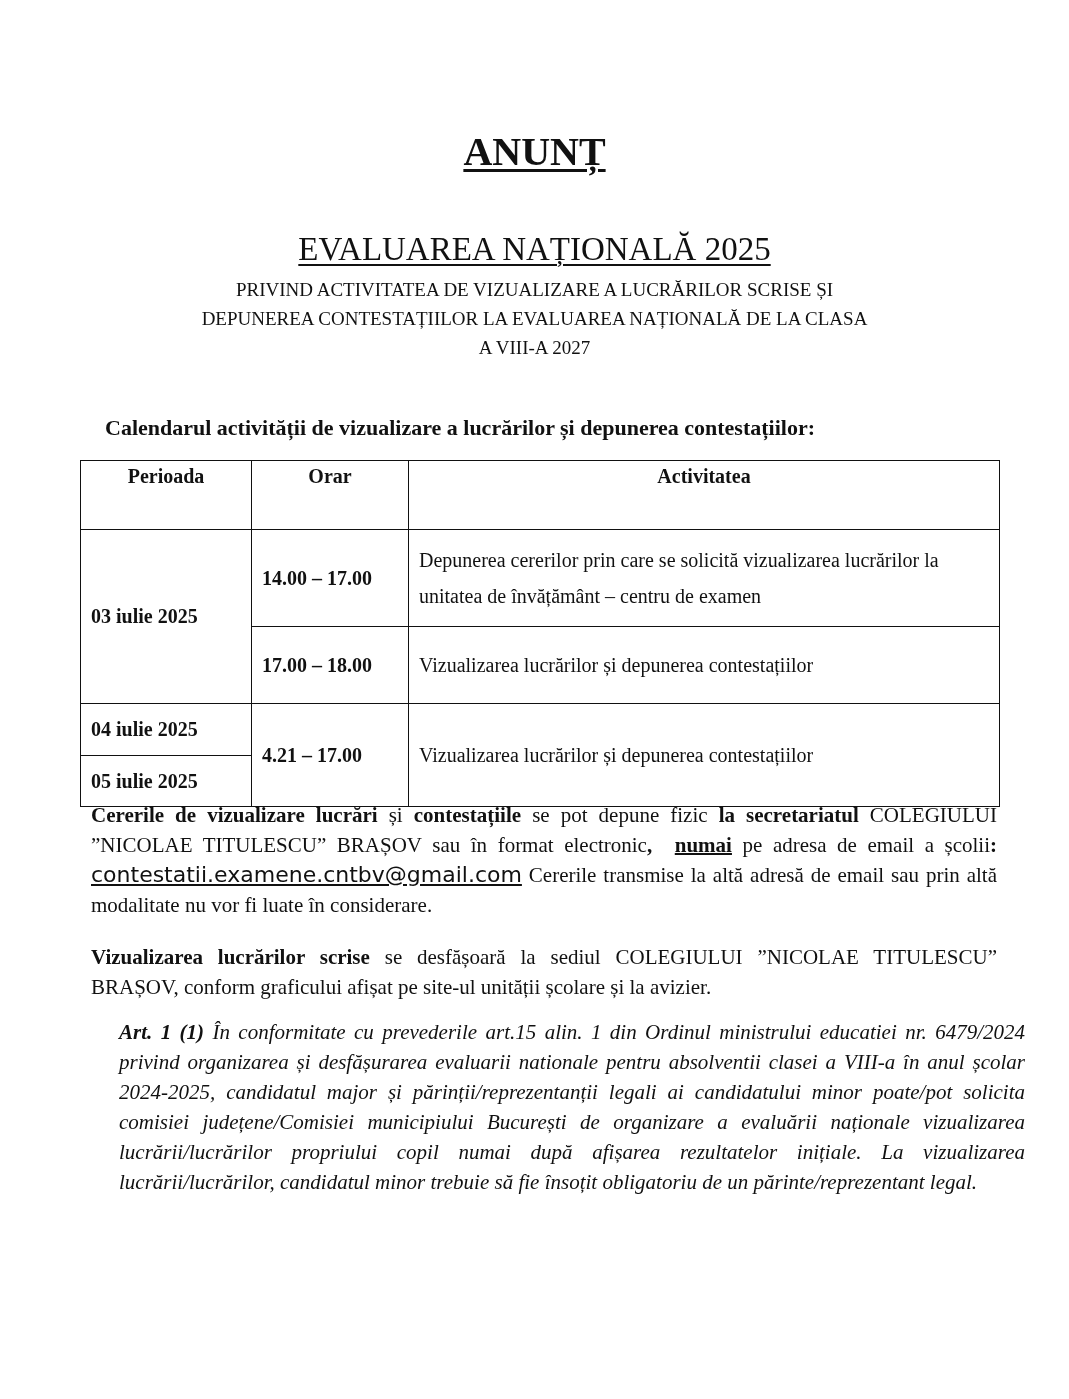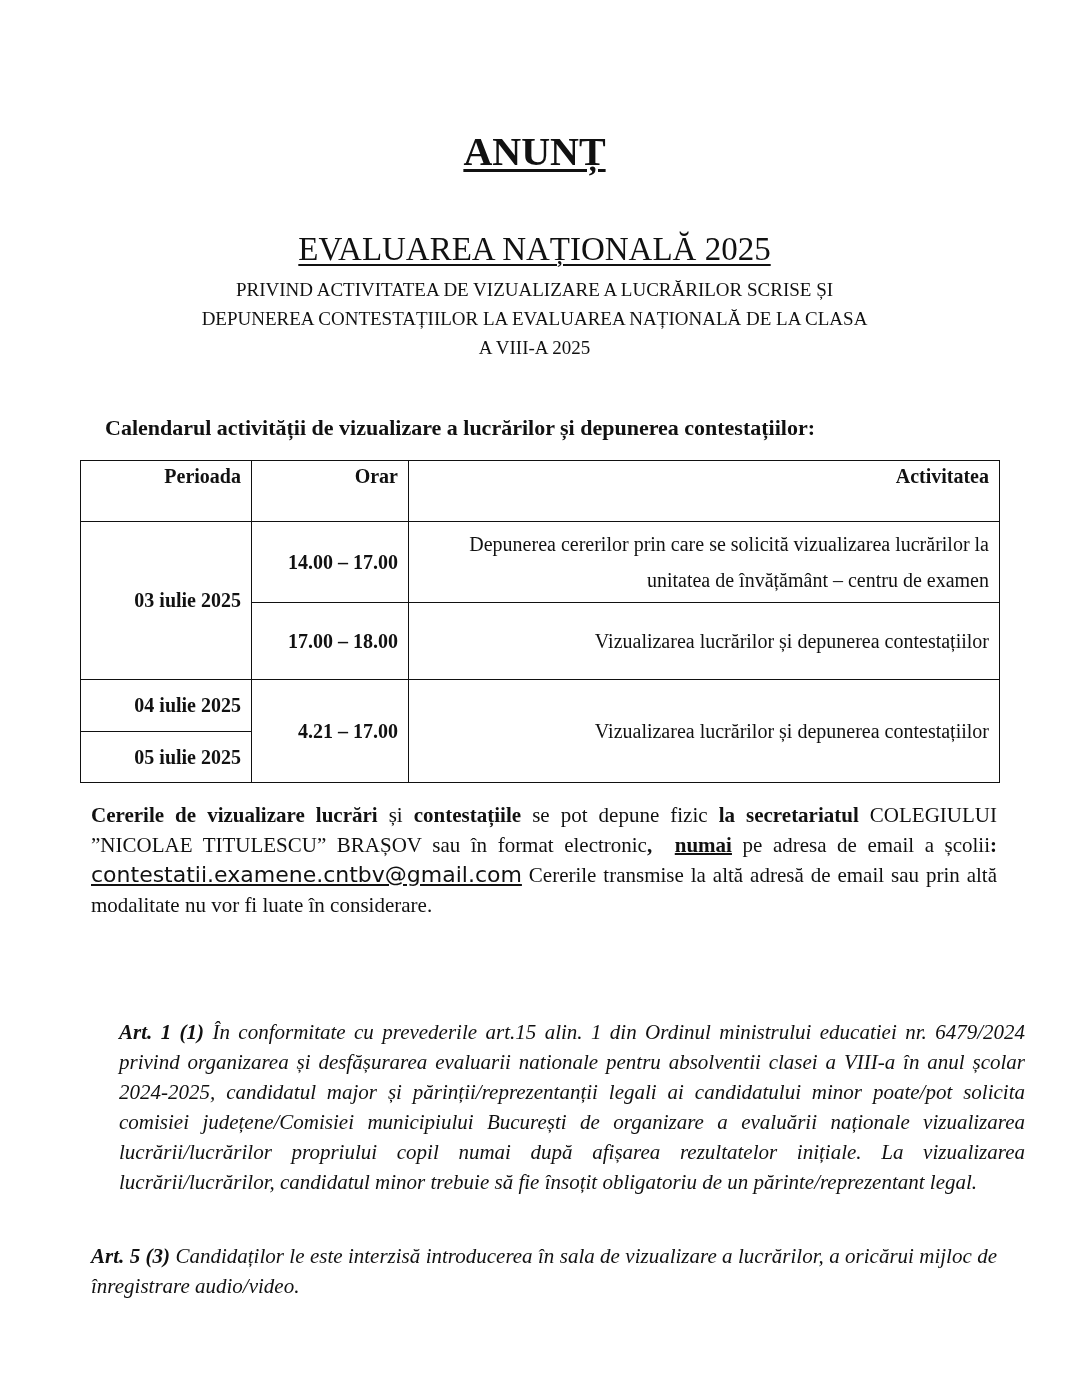--- a/index.html
+++ b/index.html
@@ -24,21 +24,21 @@
     font-size: 19px; line-height: 29px;
   }
   .cal-heading {
     position: absolute; top: 415px; left: 105px; width: 900px;
     font-size: 22px; font-weight: bold;
   }
   table.cal {
     position: absolute; top: 460px; left: 80px; width: 920px;
     border-collapse: collapse; font-size: 20px;
   }
-  table.cal td, table.cal th { border: 1.5px solid #111; padding: 4px 10px; vertical-align: middle; text-align: right; }
+  table.cal td, table.cal th { border: 1.5px solid #111; padding: 12px 10px; vertical-align: middle; }
   table.cal th { font-weight: bold; height: 52px; vertical-align: top; padding-top: 4px; }
   .col-per { width: 150px; }
   .col-orar { width: 136px; }
   .bold { font-weight: bold; }
   .para {
     position: absolute; left: 91px; width: 906px;
     font-size: 21px; line-height: 30px; text-align: justify;
   }
   .p1 { top: 800px; }
   .p2 { top: 942px; }
@@ -57,21 +57,21 @@
   </div>
 
   <div class="title-sub center">
     <br>
     <span>EVALUAREA NAȚIONALĂ 2025</span>
   </div>
 
   <div class="title-desc center">
     <div>PRIVIND ACTIVITATEA DE VIZUALIZARE A LUCRĂRILOR SCRISE  ȘI</div>
     <div>DEPUNEREA CONTESTAȚIILOR  LA EVALUAREA NAȚIONALĂ DE LA CLASA</div>
-    <div>A VIII-A 2025</div>
+    <div>A VIII-A 2027</div>
   </div>
 
   <div class="cal-heading">Calendarul activității de vizualizare a lucrărilor și depunerea contestațiilor:</div>
 
   <table class="cal">
     <tbody>
         <tr>
       <th class="col-per">Perioada</th>
       <th class="col-orar">Orar</th>
       <th>Activitatea</th>
@@ -91,18 +91,18 @@
       <td rowspan="2">Vizualizarea lucrărilor și depunerea contestațiilor</td>
     </tr>
     <tr style="height:51px">
       <td class="bold">05 iulie 2025</td>
     </tr>
   </tbody>
     </table>
 
   <div class="para p1"><b>Cererile de vizualizare lucrări</b><span> și </span><b>contestațiile</b><span> se pot depune fizic </span><b>la secretariatul</b><span> COLEGIULUI ”NICOLAE TITULESCU” BRAȘOV sau în format electronic</span><b>, </b><b class="ul">numai</b><span> pe adresa de email a școlii</span><b>:</b><span class="email"> contestatii.examene.cntbv@gmail.com</span><span> Cererile transmise la altă adresă de email sau prin altă modalitate nu vor fi luate în considerare.</span></div>
 
+  <div class="para p2"><b>Vizualizarea lucrărilor scrise</b><span> se desfășoară la sediul COLEGIULUI ”NICOLAE TITULESCU” BRAȘOV, conform graficului afișat pe site-ul unității școlare și la avizier.</span></div>
 
   <div class="para p3"><b>Art. 1 (1)</b><span> În conformitate cu prevederile art.15 alin. 1 din Ordinul ministrului educatiei nr. 6479/2024 privind organizarea și desfășurarea evaluarii nationale pentru absolventii clasei a VIII-a în anul școlar 2024-2025, candidatul major și părinții/reprezentanții legali ai candidatului minor poate/pot solicita comisiei județene/Comisiei municipiului București de organizare a evaluării naționale vizualizarea lucrării/lucrărilor propriului copil numai după afișarea rezultatelor inițiale. La vizualizarea lucrării/lucrărilor, candidatul minor trebuie să fie însoțit obligatoriu de un părinte/reprezentant legal.</span></div>
 
-  <div class="para p4"><b>Art. 5 (3)</b><span> Candidaților le este interzisă introducerea în sala de vizualizare a lucrărilor, a oricărui mijloc de înregistrare audio/video.</span></div>
 
 </div>
 
 </body></html>

